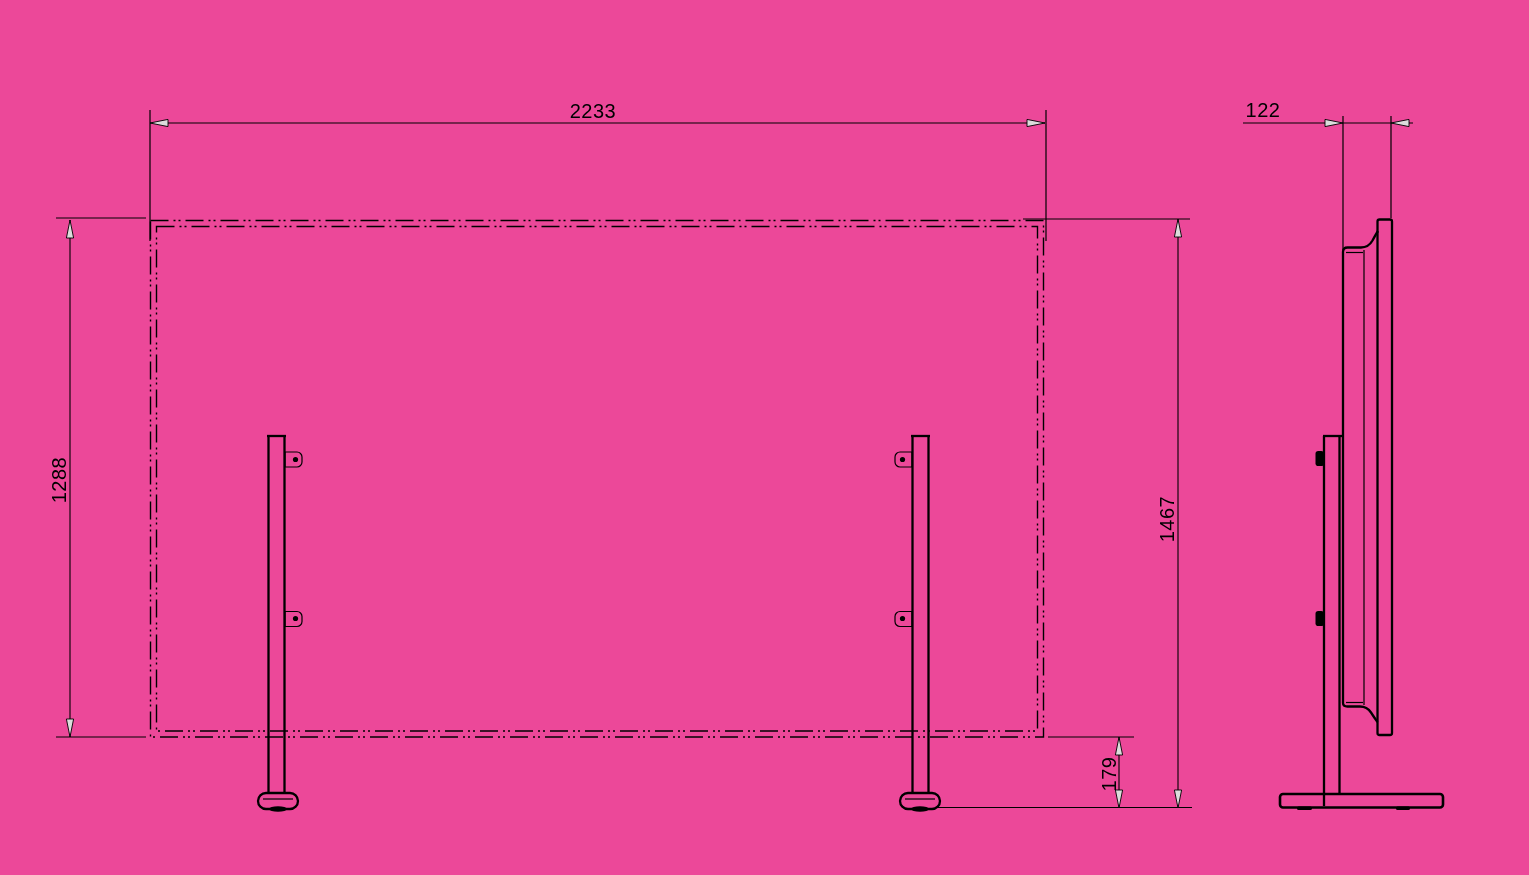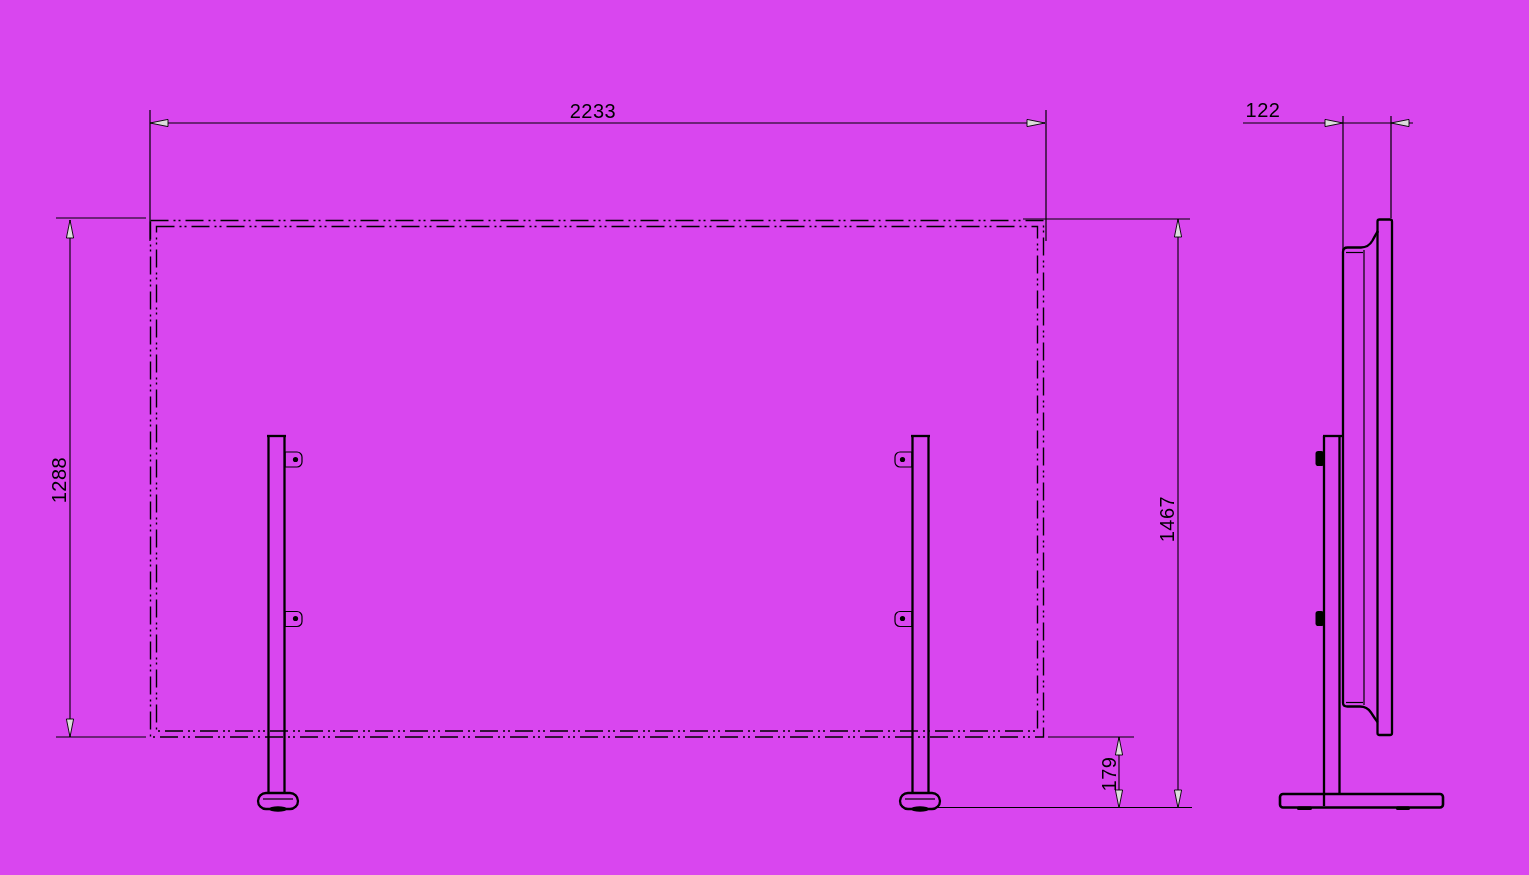--- a/index.html
+++ b/index.html
@@ -1,16 +1,16 @@
 <!DOCTYPE html>
 <html><head>
 <meta charset="utf-8">
 <style>
   html,body{margin:0;padding:0;background:#ffffff;}
-  .canvas{width:1529px;height:875px;background:#d946ef;position:relative;overflow:hidden;}
+  .canvas{width:1529px;height:875px;background:#ec4899;position:relative;overflow:hidden;}
   svg{display:block;}
   .thin   {stroke:#000;stroke-width:1.2;fill:none;stroke-linecap:butt;}
   .dimline{stroke:#000;stroke-width:1.1;fill:none;}
   .thick  {stroke:#000;stroke-width:2.3;fill:none;stroke-linecap:butt;}
   .heavy  {stroke:#000;stroke-width:2.6;fill:none;}
   .phantom{stroke:#000;stroke-width:1.4;fill:none;stroke-dasharray:18 5 2 3 2 5;}
   .arrow  {fill:#dcdcdc;stroke:#000;stroke-width:0.9;stroke-linejoin:miter;}
   .solid  {fill:#000;stroke:none;}
   .dim-text{font-family:"Liberation Sans",sans-serif;font-size:20px;letter-spacing:0.5px;fill:#000;}
 </style>

